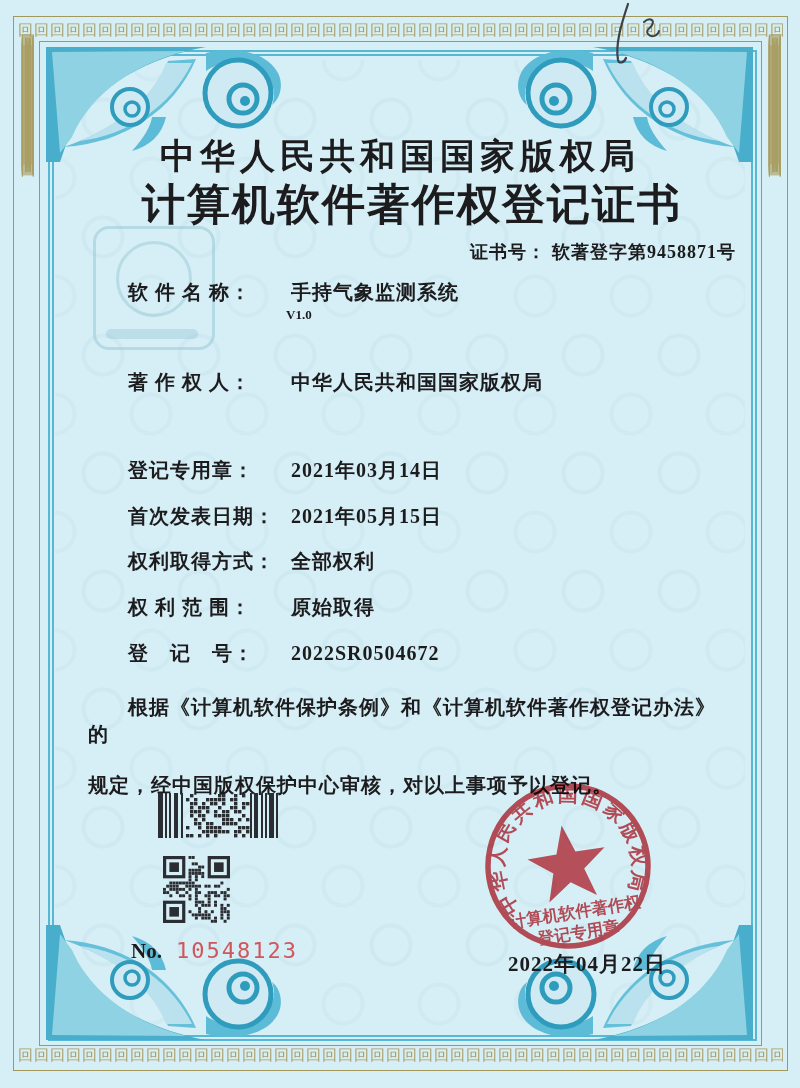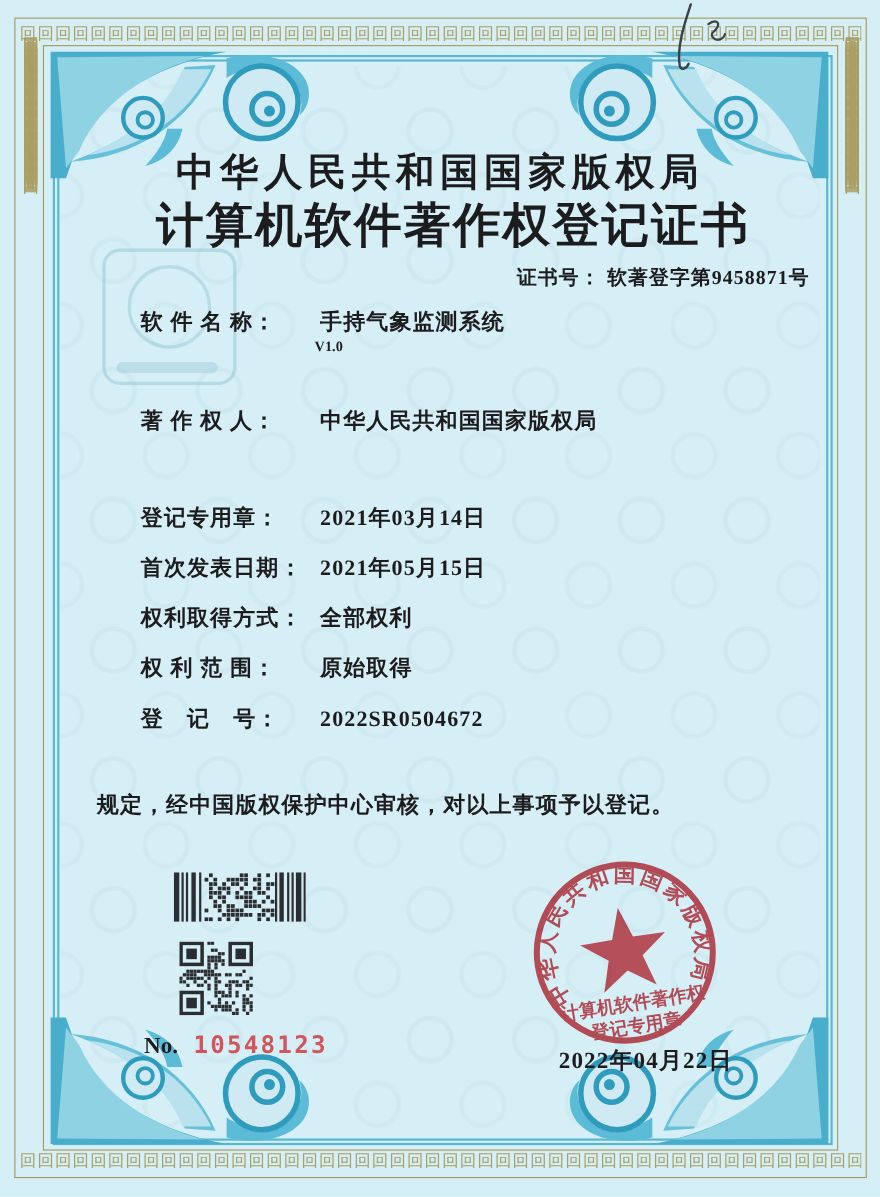--- a/index.html
+++ b/index.html
@@ -50,21 +50,21 @@
   .val2{position:absolute;left:158px;top:28px;font-size:13px;font-weight:bold;}
   
   .statement{position:absolute;left:88px;top:694px;width:632px;font-size:20px;font-weight:bold;letter-spacing:1px;}
   .statement .l1{text-indent:2em;}
   .statement .l2{margin-top:24px;}
   
   .barcode{position:absolute;left:158px;top:793px;}
   .qrcode{position:absolute;left:163px;top:856px;}
   .serial{position:absolute;left:131px;top:938px;font-size:21px;font-weight:bold;}
   .serial .num{font-family:"DejaVu Sans Mono","Liberation Mono",monospace;
-    color:#d1565c;font-weight:bold;font-size:22px;letter-spacing:2px;margin-left:14px;}
+    color:#d1565c;font-weight:normal;font-size:22px;letter-spacing:2px;margin-left:14px;}
   
   .seal{position:absolute;left:462px;top:760px;width:212px;height:212px;
     transform:rotate(-9deg);opacity:.9;mix-blend-mode:multiply;}
   .issue-date{position:absolute;left:466px;top:950px;width:200px;text-align:right;
     font-size:21px;font-weight:bold;letter-spacing:1px;}
   .pen-mark{position:absolute;left:598px;top:0;}
 </style>
 </head>
 <body>
 
@@ -136,20 +136,21 @@
     <span class="lab">权 利 范 围：</span>
     <span class="val">原始取得</span>
   </div>
   <div class="frow" style="top:361px">
     <span class="lab">登　记　号：</span>
     <span class="val">2022SR0504672</span>
   </div>
 </div>
 
 <div class="statement">
+  <div class="l1">根据《计算机软件保护条例》和《计算机软件著作权登记办法》的</div>
   <div class="l2">规定，经中国版权保护中心审核，对以上事项予以登记。</div>
 </div>
 
 <svg class="barcode" width="120" height="45" viewBox="0 0 120 45">
   <g fill="#2a2d31">
     <rect x="0" y="0" width="5" height="45"></rect>
       <rect x="7" y="0" width="2" height="45"></rect>
     <rect x="11" y="0" width="2" height="45"></rect>
       <rect x="16" y="0" width="4" height="45"></rect>
     <rect x="23" y="0" width="2" height="45"></rect>

